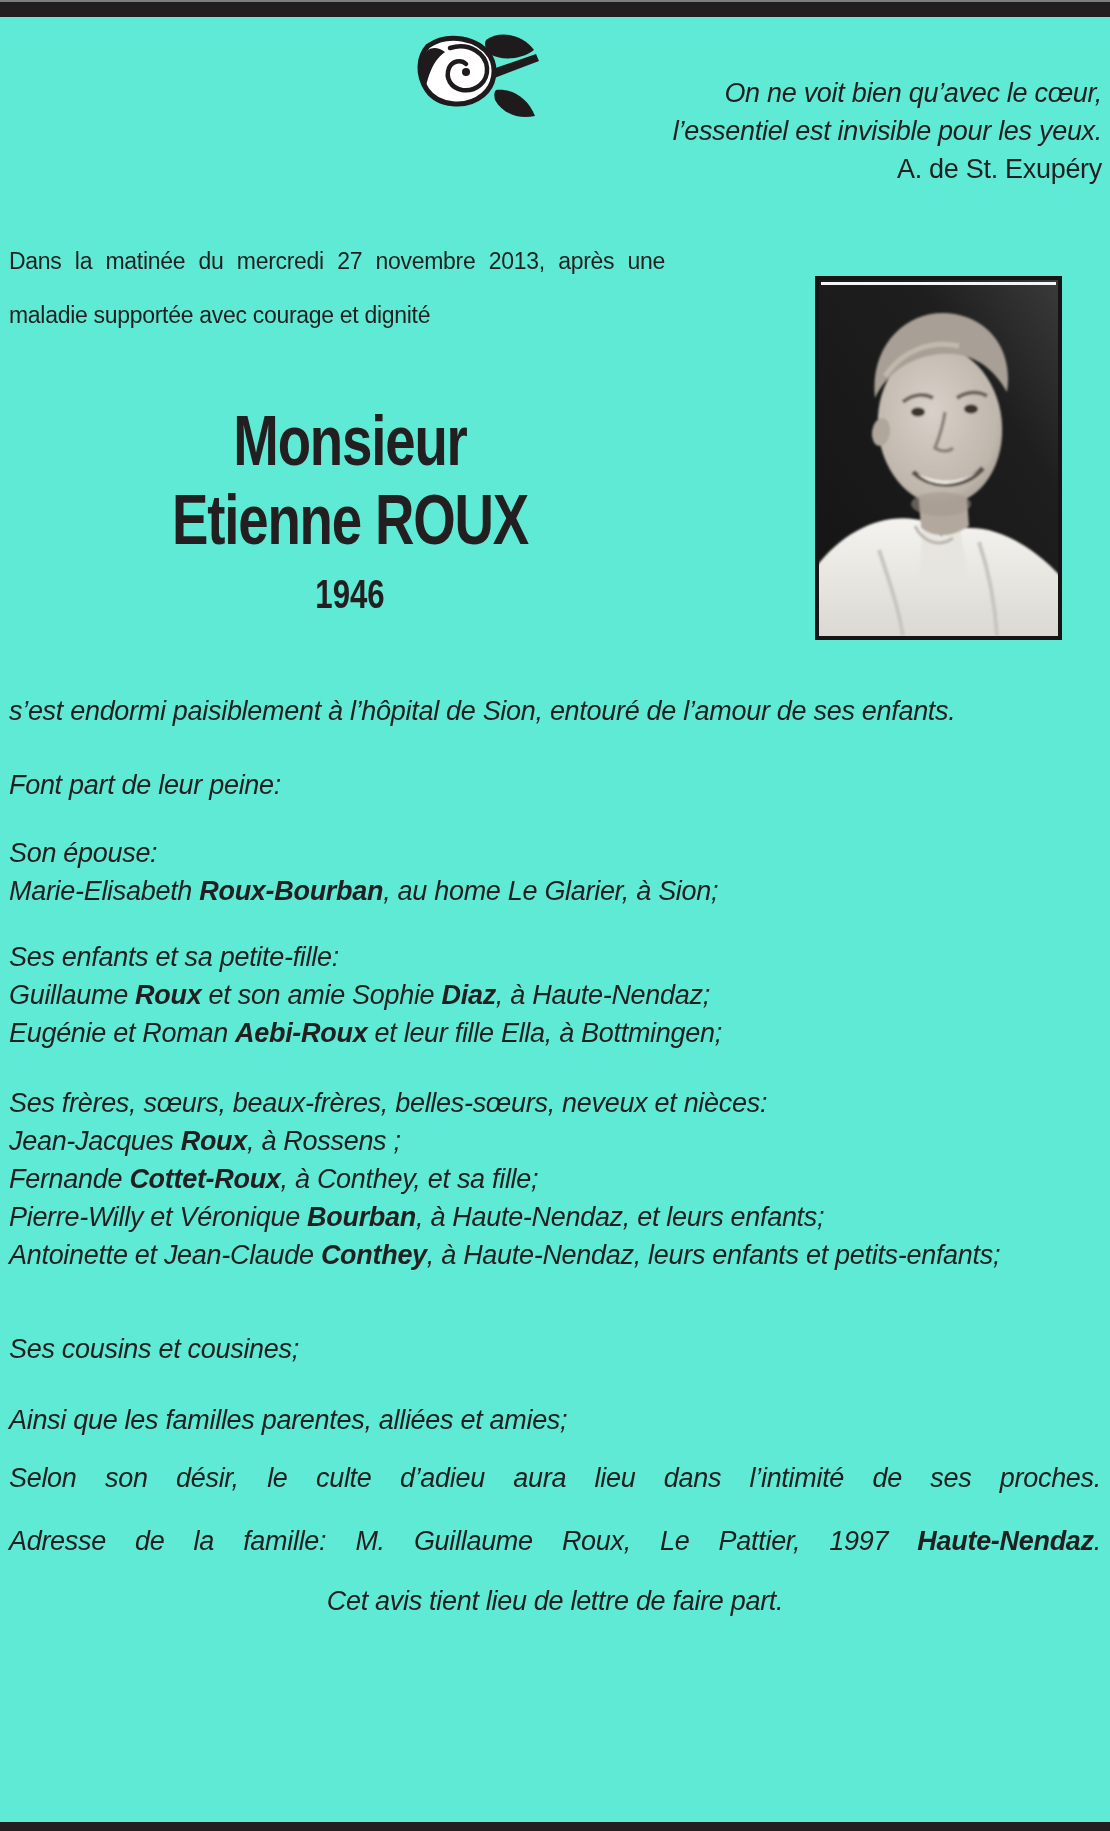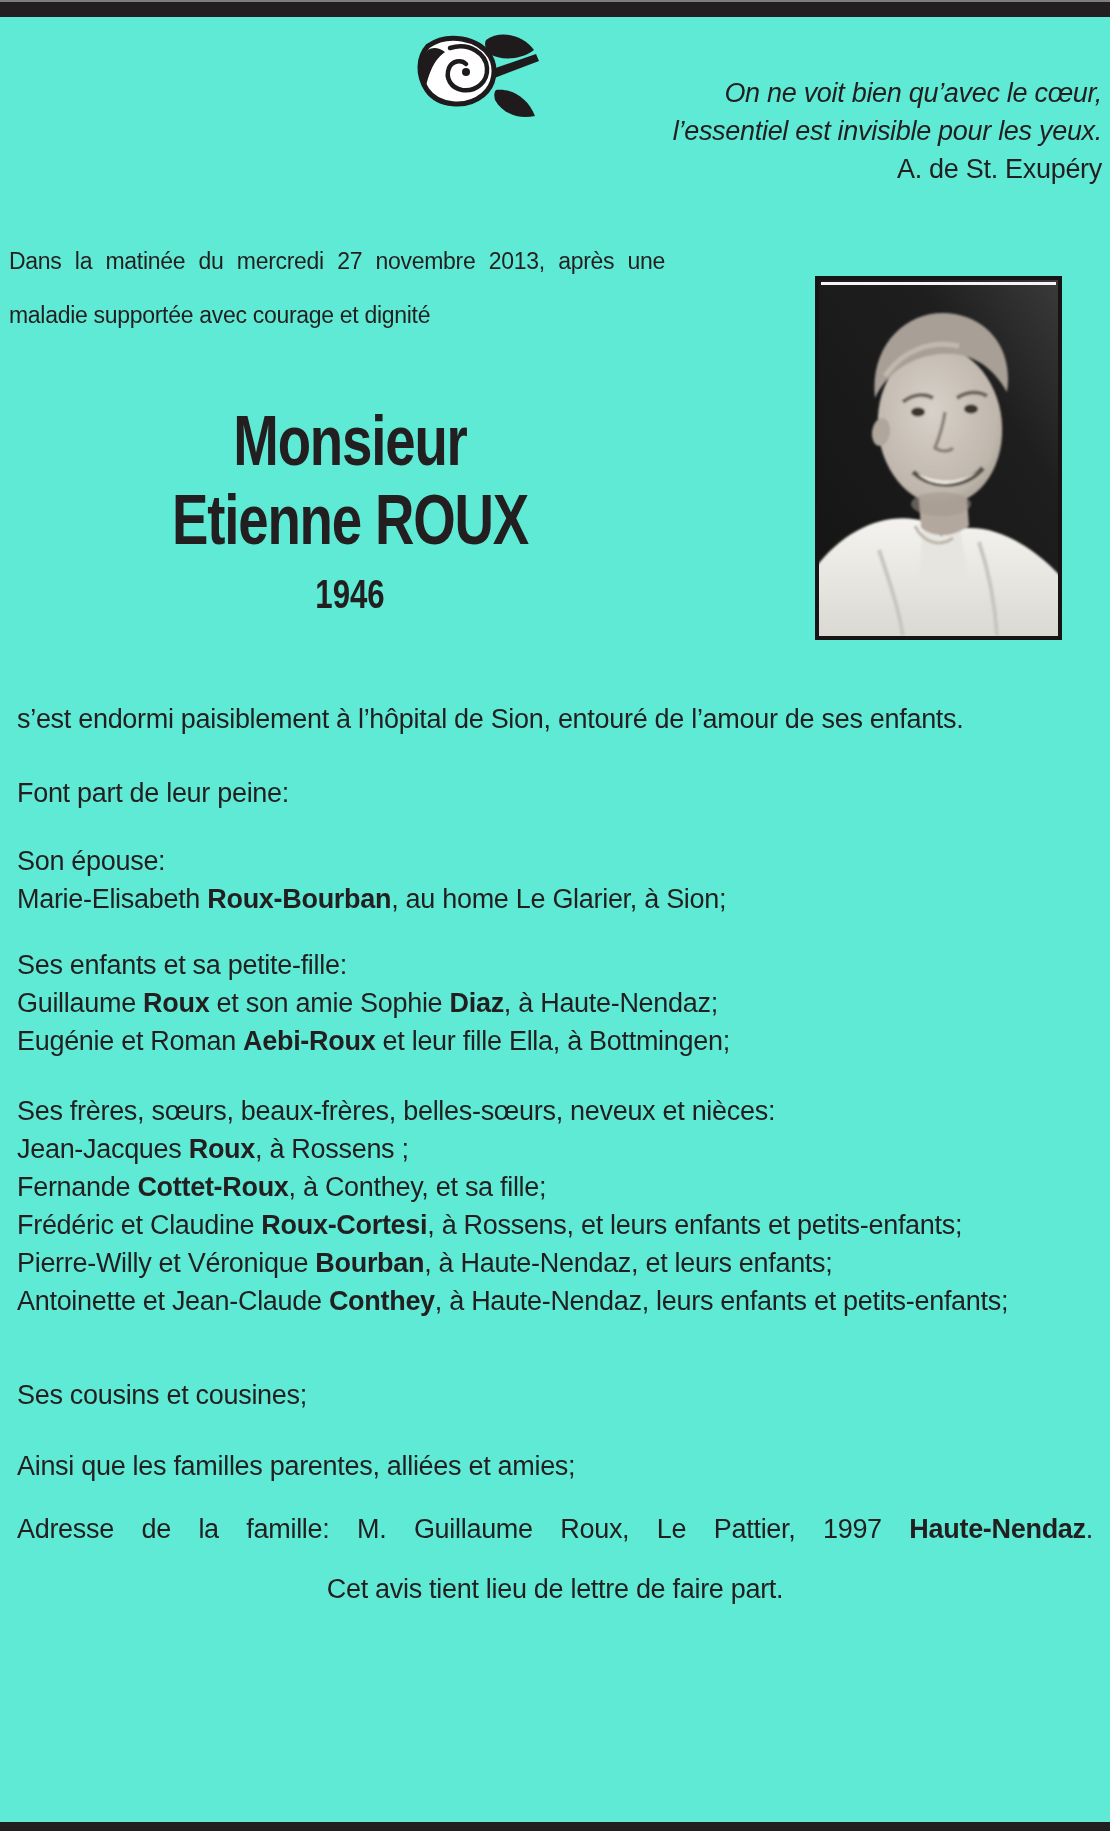--- a/index.html
+++ b/index.html
@@ -20,21 +20,21 @@
   .intro{position:absolute;left:9px;top:234px;width:656px;font-size:23px;line-height:54px;text-align:justify;}
 
   .titleblock{position:absolute;left:20px;top:402px;width:660px;text-align:center;transform:scaleX(0.78);transform-origin:50% 0;}
   .t1,.t2{font-weight:700;font-size:70px;line-height:79px;letter-spacing:-1.5px;white-space:nowrap;}
   .year{font-weight:700;font-size:40px;line-height:40px;margin-top:14px;letter-spacing:0;}
 
   .photo{position:absolute;left:815px;top:276px;width:247px;height:364px;border:4px solid #181415;box-sizing:border-box;background:#101010;}
   .photo svg{display:block;width:100%;height:100%;}
 
   .main{position:absolute;left:5px;top:688px;width:1100px;font-size:27px;line-height:38px;}
-  .main p{margin:12px;}
+  .main p{margin:4px;font-style:italic;}
   .line{display:block;text-align:justify;}
   .b{font-weight:700;}
   .stretch .line{text-align:justify;text-align-last:justify;}
   .center{text-align:center;}
 
   .m-announce{margin-top:36px !important;}
   .m-spouse{margin-top:30px !important;}
   .m-children{margin-top:28px !important;}
   .m-siblings{margin-top:32px !important;}
   .m-cousins{margin-top:56px !important;}
@@ -141,33 +141,35 @@
     <p class="m-children">
       <span class="line"><span>Ses enfants et sa petite-fille:</span></span>
       <span class="line"><span>Guillaume </span><span class="b">Roux</span><span> et son amie Sophie </span><span class="b">Diaz</span><span>, à Haute-Nendaz;</span></span>
       <span class="line"><span>Eugénie et Roman </span><span class="b">Aebi-Roux</span><span> et leur fille Ella, à Bottmingen;</span></span>
     </p>
 
     <p class="m-siblings">
       <span class="line"><span>Ses frères, sœurs, beaux-frères, belles-sœurs, neveux et nièces:</span></span>
       <span class="line"><span>Jean-Jacques </span><span class="b">Roux</span><span>, à Rossens ;</span></span>
       <span class="line"><span>Fernande </span><span class="b">Cottet-Roux</span><span>, à Conthey, et sa fille;</span></span>
-      <span class="line"><span>Frédéric et Claudine </span><span class="b">Roux-Cortesi</span><span>, à Rossens, et leurs enfants et petits-enfants;</span></span>
       <span class="line"><span>Pierre-Willy et Véronique </span><span class="b">Bourban</span><span>, à Haute-Nendaz, et leurs enfants;</span></span>
       <span class="line"><span>Antoinette et Jean-Claude </span><span class="b">Conthey</span><span>, à Haute-Nendaz, leurs enfants et petits-enfants;</span></span>
     </p>
 
     <p class="m-cousins">
       <span class="line">Ses cousins et cousines;</span>
     </p>
 
     <p class="m-families">
       <span class="line">Ainsi que les familles parentes, alliées et amies;</span>
     </p>
 
+    <p class="m-wish stretch">
+      <span class="line">Selon son désir, le culte d’adieu aura lieu dans l’intimité de ses proches.</span>
+    </p>
 
     <p class="m-address stretch">
       <span class="line"><span>Adresse de la famille: M. Guillaume Roux, Le Pattier, 1997 </span><span class="b">Haute-Nendaz</span><span>.</span></span>
     </p>
 
     <p class="m-closing center">
       <span>Cet avis tient lieu de lettre de faire part.</span>
     </p>
 
   </div>

